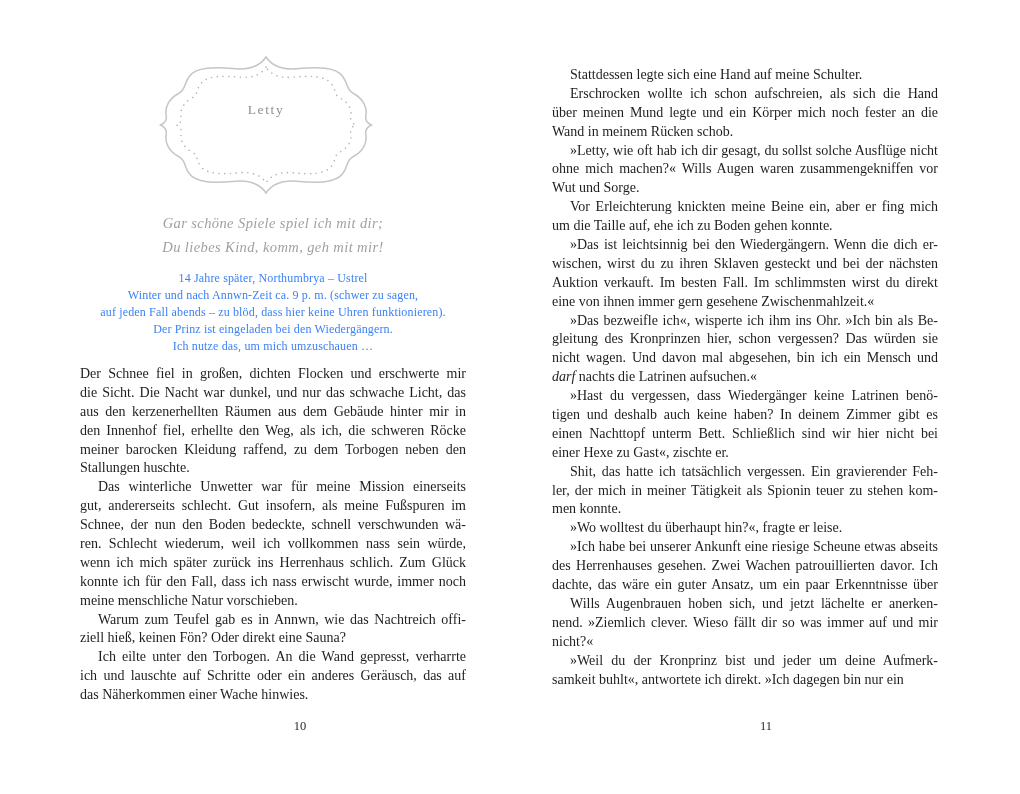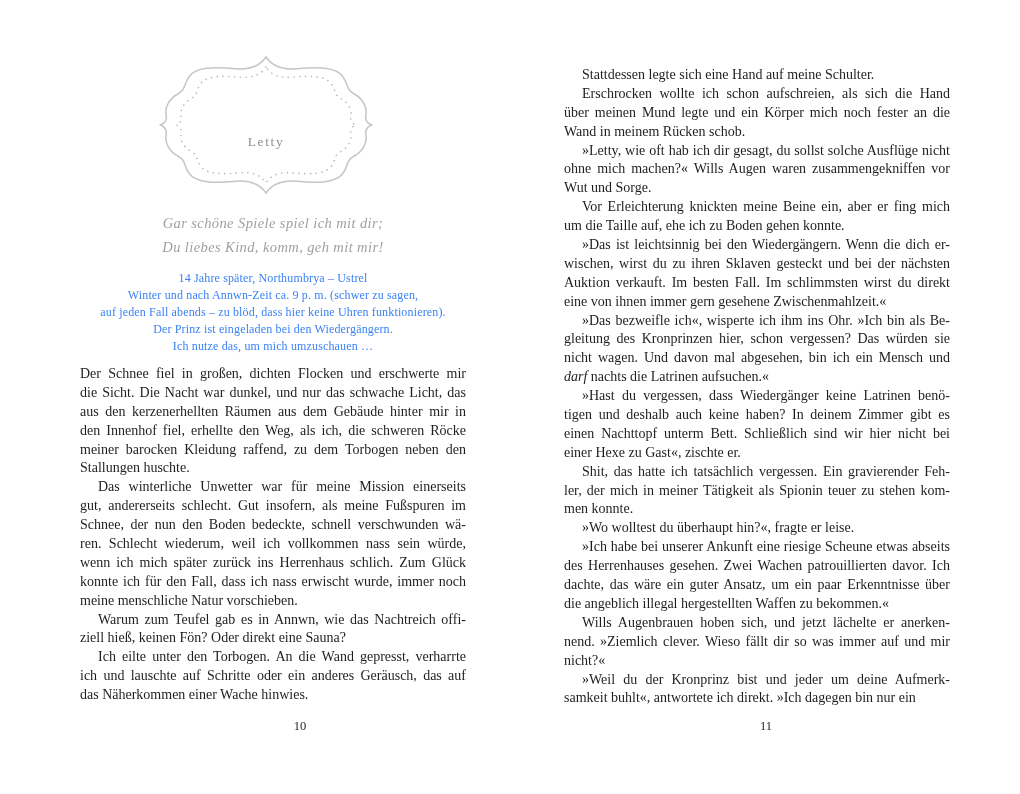--- a/index.html
+++ b/index.html
@@ -8,36 +8,36 @@
     font-family:"Liberation Serif", serif;color:#1e1e1e;overflow:hidden;
   }
   .abs{position:absolute;}
 
   
   .frame-wrap{left:152px;top:54px;width:228px;height:142px;}
   .frame-wrap svg{position:absolute;left:0;top:0;}
   .frame-text{position:absolute;left:0;top:0;width:100%;height:100%;
     display:flex;flex-direction:column;align-items:center;justify-content:flex-start;
     padding-top:48px;box-sizing:border-box;}
-  .chapter-pov{font-size:13.5px;letter-spacing:1.6px;color:#8f8f8f;line-height:16px;margin-top:32px;}
+  .chapter-pov{font-size:13.5px;letter-spacing:1.6px;color:#8f8f8f;line-height:16px;}
   .chapter-title{font-family:"DejaVu Sans", sans-serif;font-size:17px;letter-spacing:1.2px;
     color:#1c1c1c;line-height:22px;margin-top:3px;}
 
   
   .epigraph{left:80px;top:212px;width:386px;text-align:center;
     font-style:italic;color:#a0a0a0;font-size:14.5px;line-height:23.5px;letter-spacing:0.4px;}
 
   
   .scene-note{left:62px;top:270px;width:422px;text-align:center;
     font-size:12px;line-height:17px;color:#3b82f6;letter-spacing:0.15px;}
 
   
   .body-col{width:386px;}
   #body-left{left:80px;top:365px;}
-  #body-right{left:564px;top:66px;}
+  #body-right{left:552px;top:66px;}
   .line{font-size:14px;line-height:18.9px;height:18.9px;overflow:hidden;
     text-align:justify;text-align-last:justify;white-space:normal;}
   .line.last{text-align-last:left;}
   .line.indent{text-indent:18px;}
   .em{font-style:italic;}
 
   
   .pageno{top:719px;font-size:12.5px;color:#2a2a2a;text-align:center;}
   #pageno-left{left:0;width:512px;margin-left:44px;}
   #pageno-right{left:512px;width:508px;}
@@ -125,21 +125,20 @@
     <div class="line">tigen und deshalb auch keine haben? In deinem Zimmer gibt es</div>
     <div class="line">einen Nachttopf unterm Bett. Schließlich sind wir hier nicht bei</div>
     <div class="line last">einer Hexe zu Gast«, zischte er.</div>
     <div class="line indent">Shit, das hatte ich tatsächlich vergessen. Ein gravierender Feh-</div>
     <div class="line">ler, der mich in meiner Tätigkeit als Spionin teuer zu stehen kom-</div>
     <div class="line last">men konnte.</div>
     <div class="line indent last">»Wo wolltest du überhaupt hin?«, fragte er leise.</div>
     <div class="line indent">»Ich habe bei unserer Ankunft eine riesige Scheune etwas abseits</div>
     <div class="line">des Herrenhauses gesehen. Zwei Wachen patrouillierten davor. Ich</div>
     <div class="line">dachte, das wäre ein guter Ansatz, um ein paar Erkenntnisse über</div>
-    <div class="line last">die angeblich illegal hergestellten Waffen zu bekommen.«</div>
     <div class="line indent">Wills Augenbrauen hoben sich, und jetzt lächelte er anerken-</div>
     <div class="line">nend. »Ziemlich clever. Wieso fällt dir so was immer auf und mir</div>
     <div class="line last">nicht?«</div>
     <div class="line indent">»Weil du der Kronprinz bist und jeder um deine Aufmerk-</div>
     <div class="line last">samkeit buhlt«, antwortete ich direkt. »Ich dagegen bin nur ein</div>
   </div>
 
 <div id="pageno-right" class="abs pageno">11</div>
 
 </body></html>

